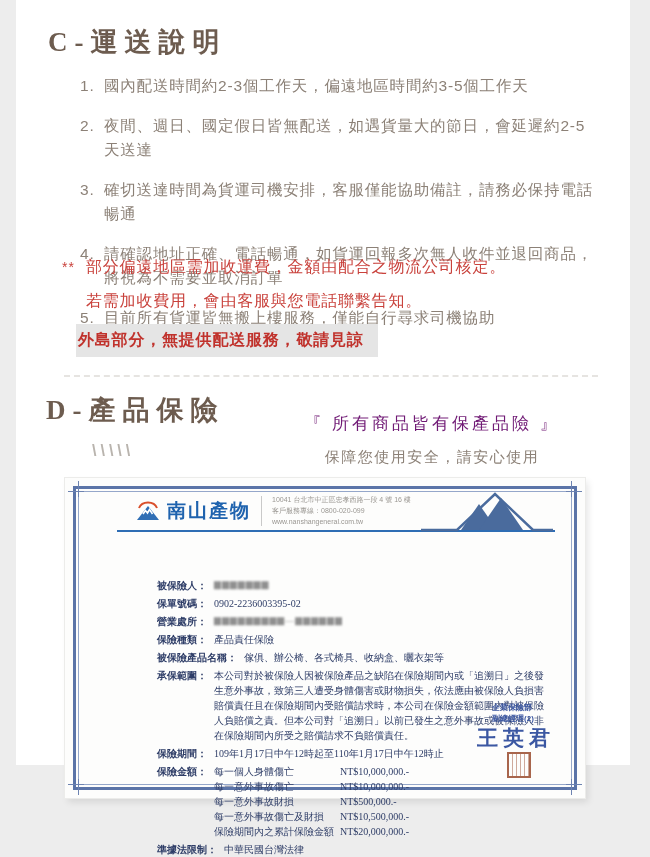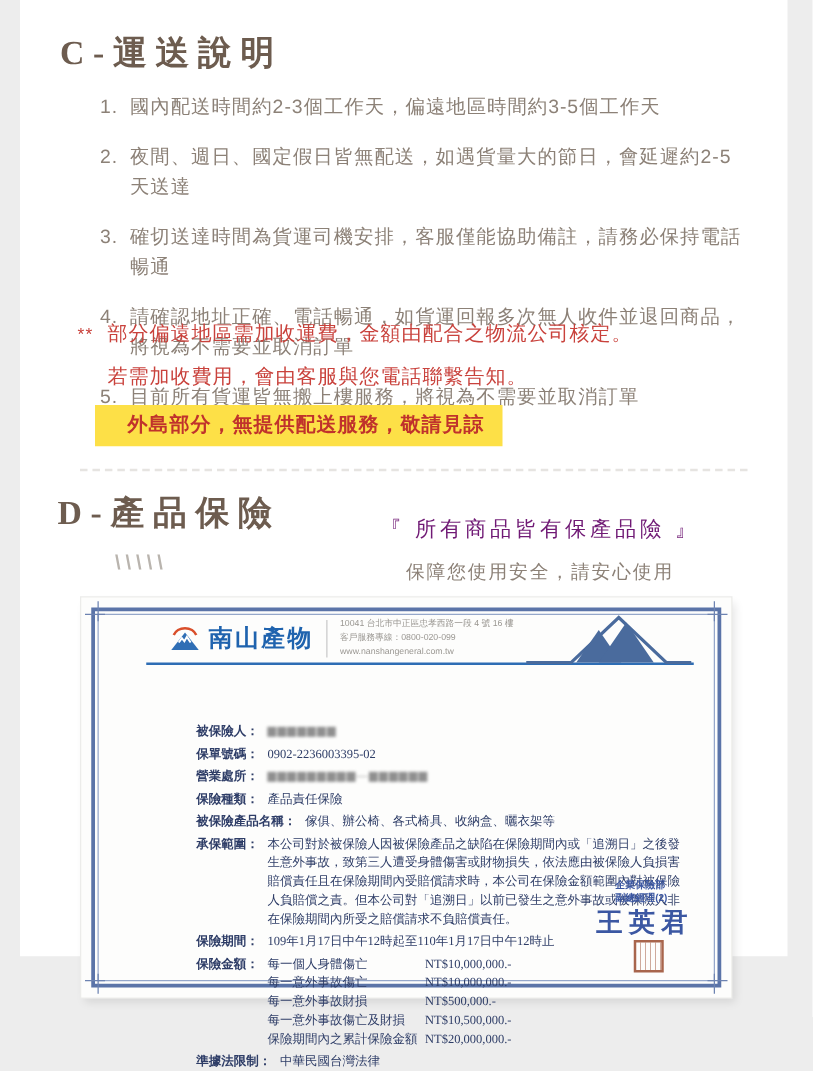--- a/index.html
+++ b/index.html
@@ -29,22 +29,22 @@
   .c-item .num{flex:0 0 24px;}
   .c-item .txt{flex:1;}
   .c-notes{
     position:absolute;left:46px;top:257px;width:540px;
     color:#c9423c;font-size:16px;letter-spacing:0.8px;
   }
   .note-line1{display:flex;}
   .note-line1 .marker{flex:0 0 24px;padding-top:2px;font-size:14px;letter-spacing:1px;}
   .note-line2{margin:13px 0 0 24px;}
   .note-highlight{
-    display:inline-block;margin:12px 0 0 14px;padding:6px 14px 6px 26px;
-    background:#fde047;font-weight:bold;color:#c0322c;
+    display:inline-block;margin:12px 0 0 14px;padding:6px 14px 6px 2px;
+    background:#e5e5e5;font-weight:bold;color:#c0322c;
   }
   .divider{
     position:absolute;left:48px;top:375px;width:534px;height:0;
     border-top:2px dashed #e6e4e1;
   }
   
   .d-title{left:30px;top:392px;}
   .d-slashes{
     position:absolute;left:76px;top:442px;
     color:#b9b4ae;font-size:16px;letter-spacing:4px;font-weight:bold;
@@ -131,21 +131,21 @@
     <div class="c-item">
       <span class="num">3.</span>
       <span class="txt">確切送達時間為貨運司機安排，客服僅能協助備註，請務必保持電話暢通</span>
     </div>
     <div class="c-item">
       <span class="num">4.</span>
       <span class="txt">請確認地址正確、電話暢通，如貨運回報多次無人收件並退回商品，將視為不需要並取消訂單</span>
     </div>
     <div class="c-item">
       <span class="num">5.</span>
-      <span class="txt">目前所有貨運皆無搬上樓服務，將視為不需要並取消訂單</span>
+      <span class="txt">目前所有貨運皆無搬上樓服務，僅能自行尋求司機協助</span>
     </div>
   </div>
 
   <div class="c-notes">
     <div class="note-line1">
       <span class="marker">**</span>
       <span>部分偏遠地區需加收運費，金額由配合之物流公司核定。</span>
     </div>
     <div class="note-line2">若需加收費用，會由客服與您電話聯繫告知。</div>
     <div class="note-highlight">外島部分，無提供配送服務，敬請見諒</div>

